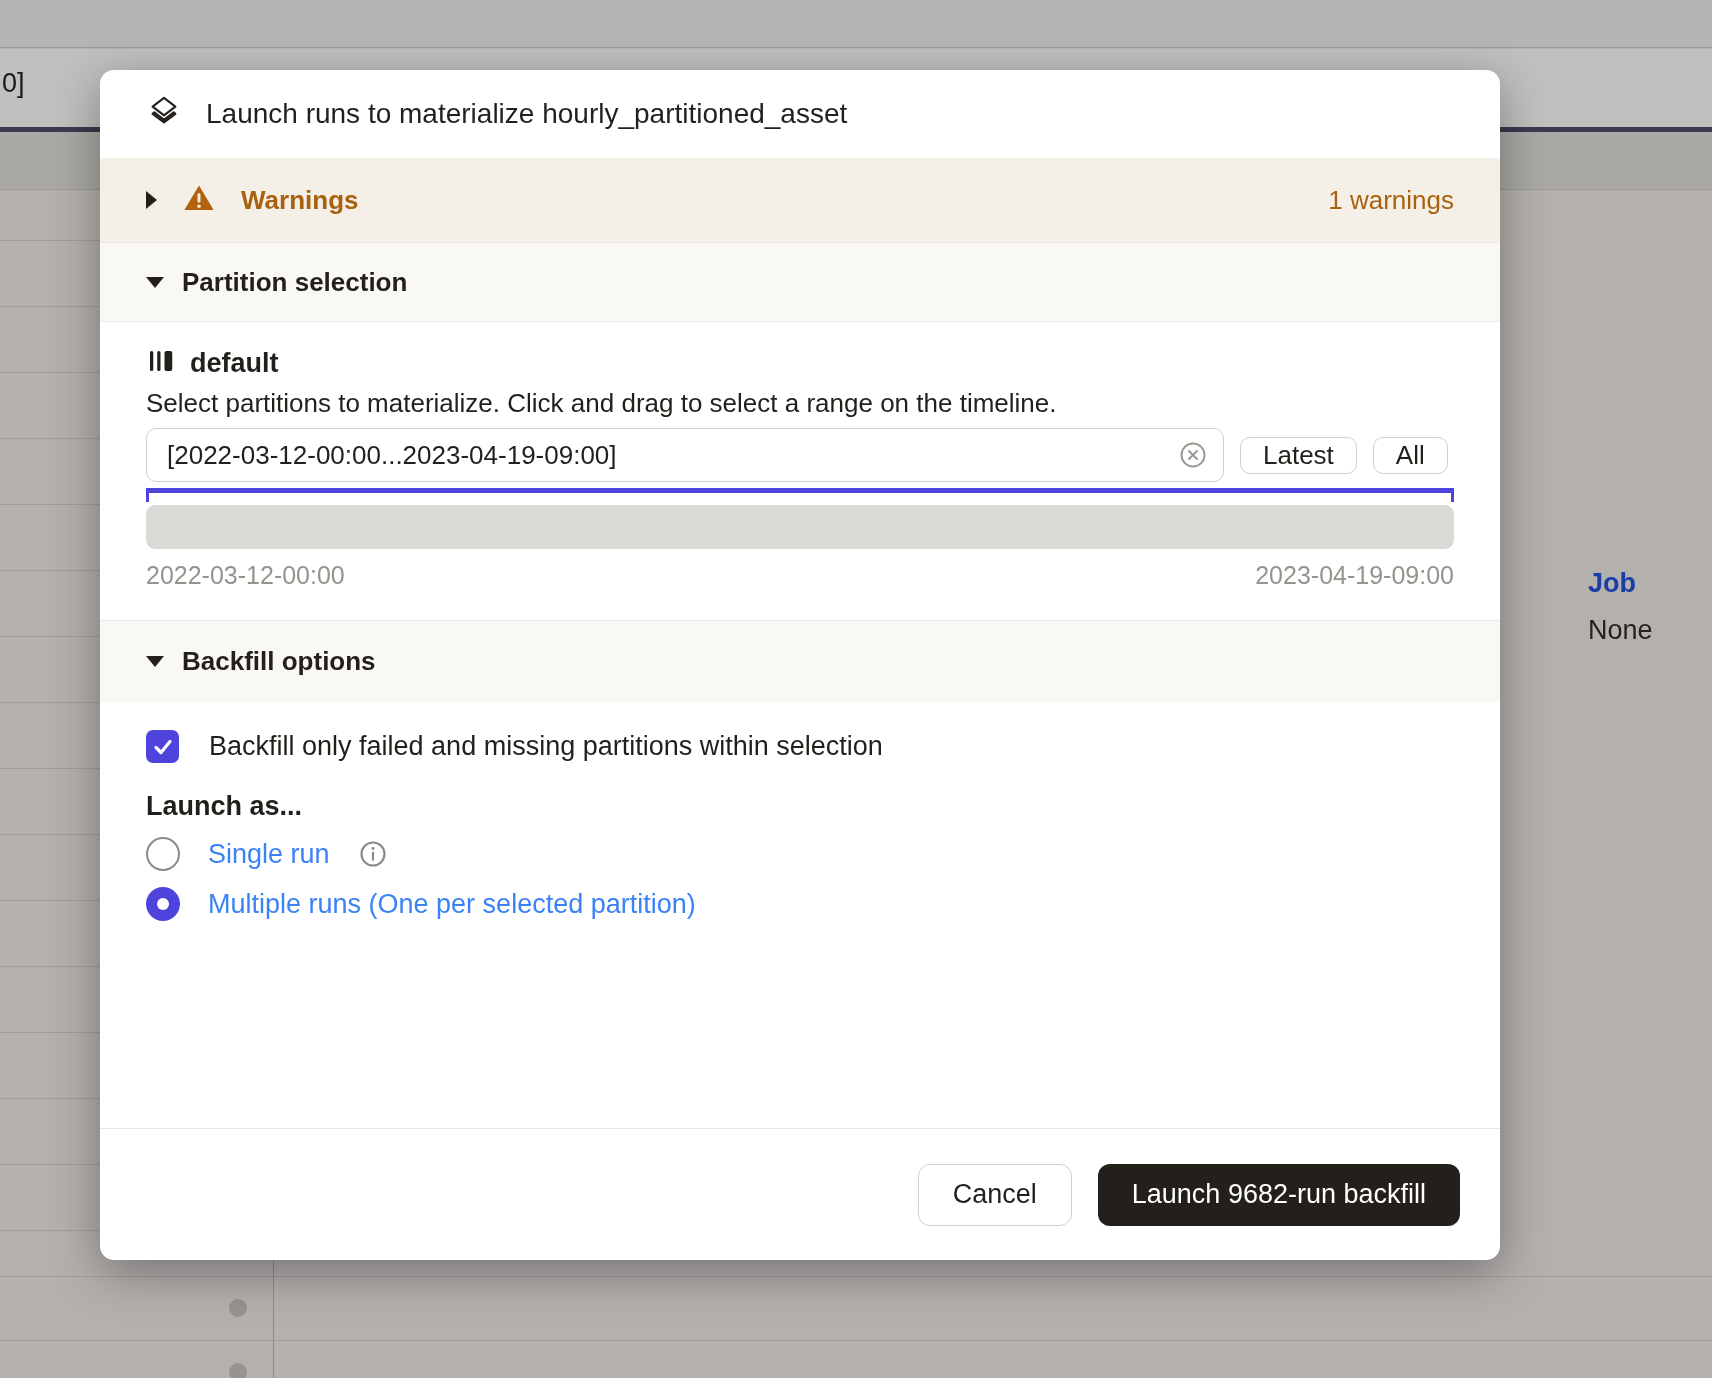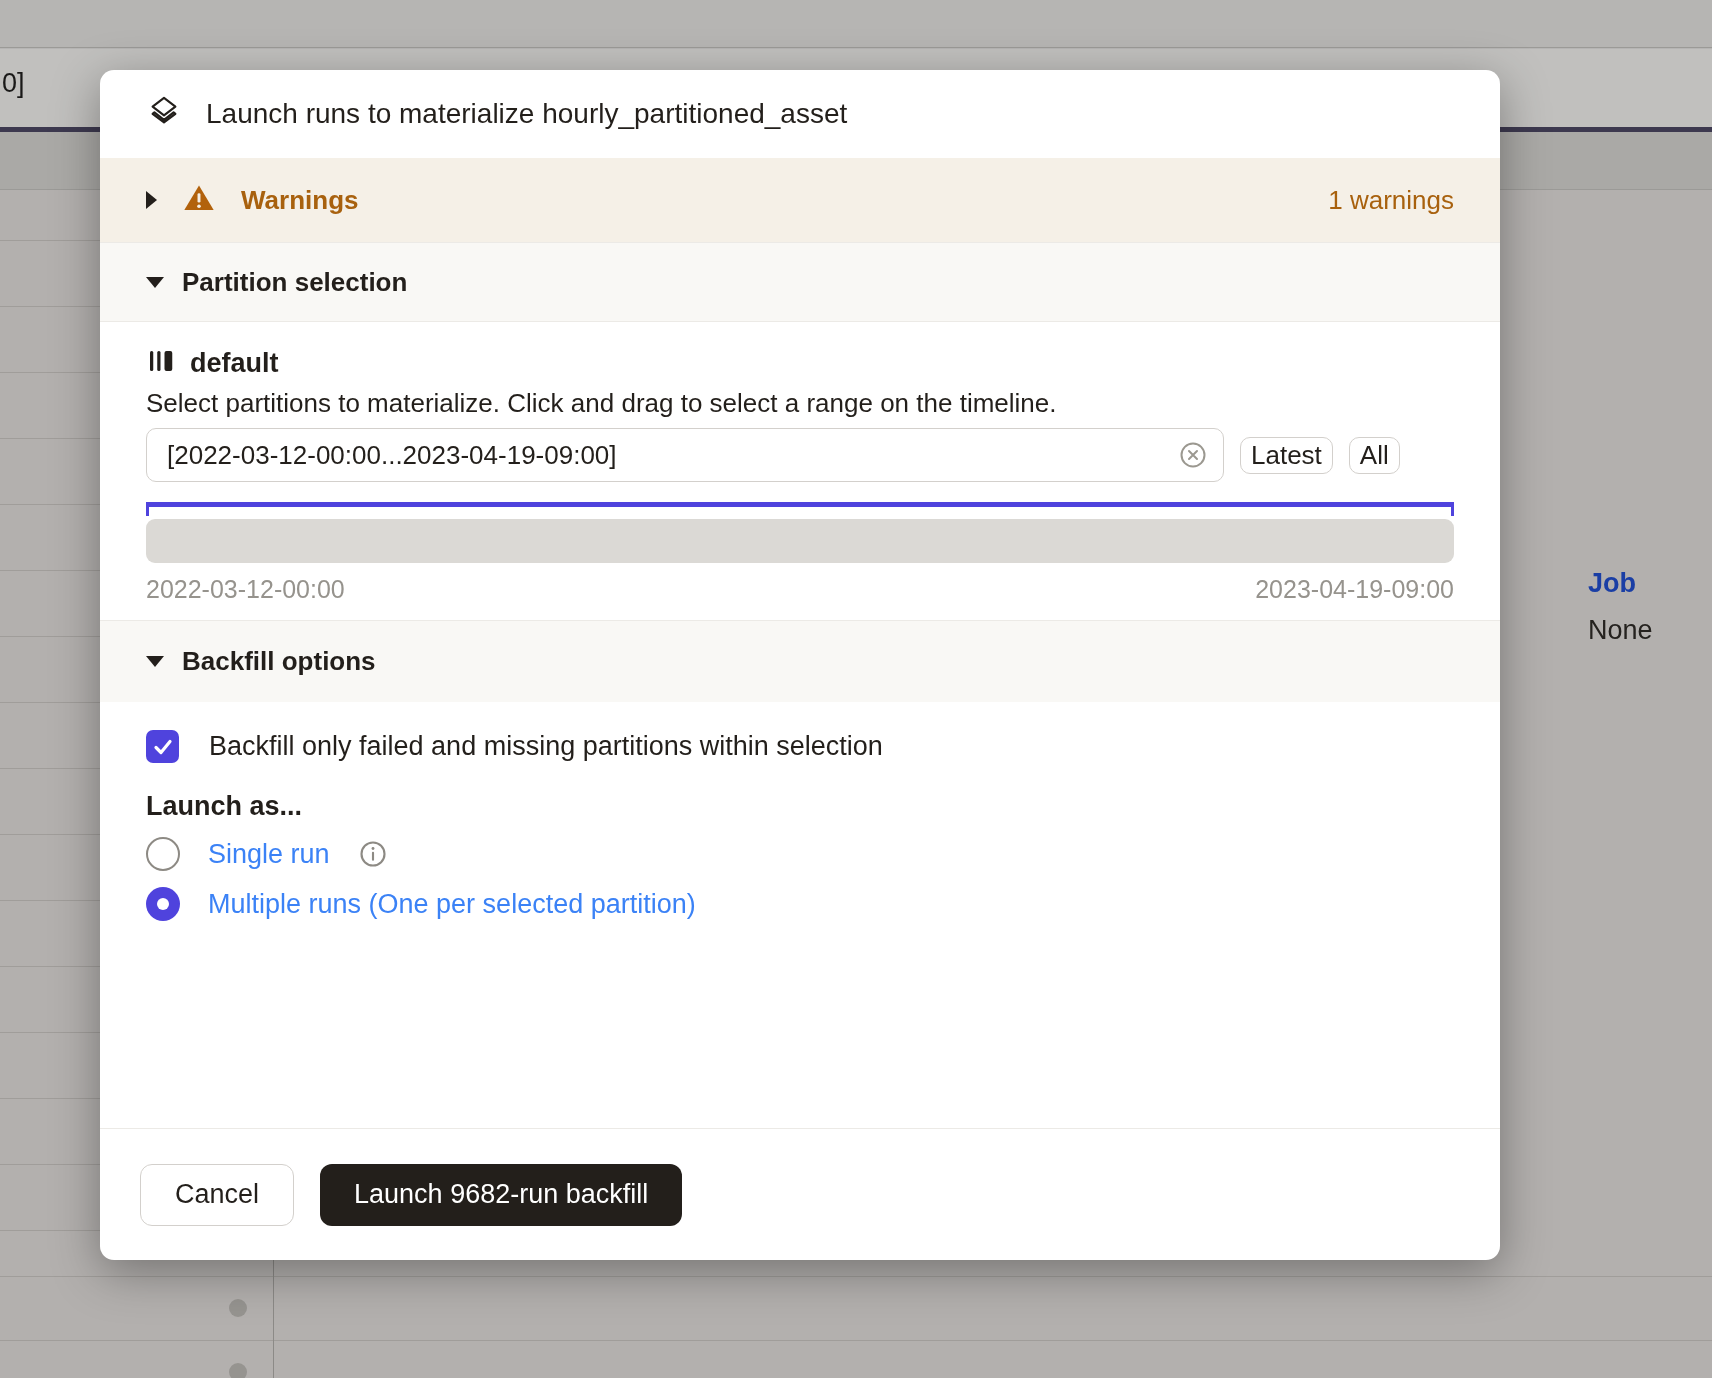--- a/index.html
+++ b/index.html
@@ -68,26 +68,26 @@
 
   .select-row { display:flex; align-items:center; gap:16px; margin-top:9px; }
   .input-wrap { position:relative; width:1078px; height:54px; }
   .partition-input {
     width:100%; height:100%; border:1.5px solid #d3d0cc; border-radius:10px;
     padding:0 60px 0 20px; font-size:26px; color:#231f1b;
     font-family:"Liberation Sans", sans-serif; background:#fff; outline:none;
   }
   .clear-btn { position:absolute; right:16px; top:50%; transform:translateY(-50%); width:30px; height:30px; cursor:pointer; }
   .chip-btn {
-    height:37px; padding:0 10px; background:#fff; border:1.5px solid #d3d0cc;
+    height:37px; padding:0 22px; background:#fff; border:1.5px solid #d3d0cc;
     border-radius:10px; font-size:26px; color:#231f1b; display:flex; align-items:center;
     font-family:"Liberation Sans", sans-serif; cursor:pointer;
   }
 
-  .timeline { margin-top:20px; }
+  .timeline { margin-top:6px; }
   .range-line { position:relative; height:5px; background:#4f43dd; }
   .range-line::before, .range-line::after {
     content:""; position:absolute; top:0; width:3px; height:14px; background:#4f43dd;
   }
   .range-line::before { left:0; }
   .range-line::after  { right:0; }
   .partition-bar { margin-top:12px; height:44px; background:#dbd9d5; border-radius:9px; }
   .range-dates { display:flex; justify-content:space-between; margin-top:12px; font-size:25px; color:#96938d; }
 
   .backfill-body { background:#ffffff; padding:28px 46px 0 46px; flex:1 1 auto; }
@@ -96,21 +96,21 @@
   .check-label { font-size:27px; color:#231f1b; }
   .launch-as { margin-top:28px; font-size:27px; font-weight:700; color:#231f1b; }
   .radio-row { display:flex; align-items:center; gap:28px; margin-top:14px; height:36px; }
   .radio-outer { width:34px; height:34px; border-radius:50%; border:2.5px solid #8d8a84; background:#fff; cursor:pointer; }
   .radio-selected { width:34px; height:34px; border-radius:50%; background:#4f43dd; display:flex; align-items:center; justify-content:center; cursor:pointer; }
   .radio-selected .dot { width:12px; height:12px; border-radius:50%; background:#ffffff; }
   .radio-label { font-size:27px; color:#3b82f6; }
 
   .modal-footer {
     flex:0 0 132px; border-top:1px solid #eceae6;
-    display:flex; align-items:center; gap:26px; padding:0 40px;
+    display:flex; align-items:center; justify-content:flex-end; gap:26px; padding:0 40px;
   }
   .btn-cancel {
     height:62px; padding:0 34px; background:#fff; border:1.5px solid #d3d0cc; border-radius:12px;
     font-size:27px; color:#231f1b; font-family:"Liberation Sans", sans-serif; cursor:pointer;
   }
   .btn-launch {
     height:62px; padding:0 34px; background:#231f1b; border:none; border-radius:12px;
     font-size:27px; color:#ffffff; font-family:"Liberation Sans", sans-serif; cursor:pointer;
   }
 </style>

